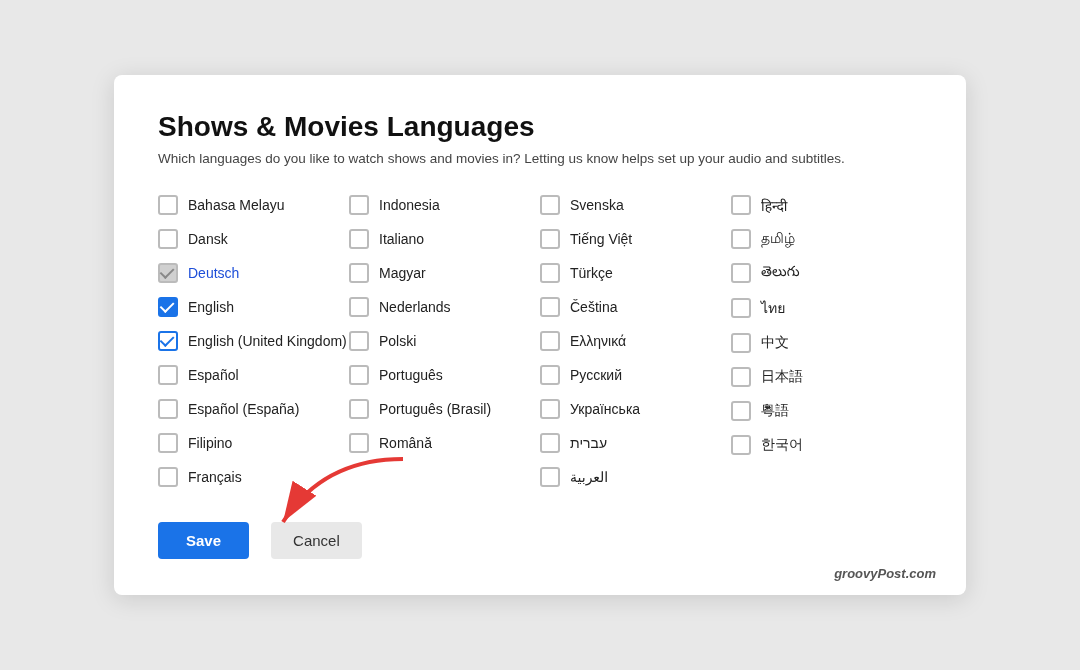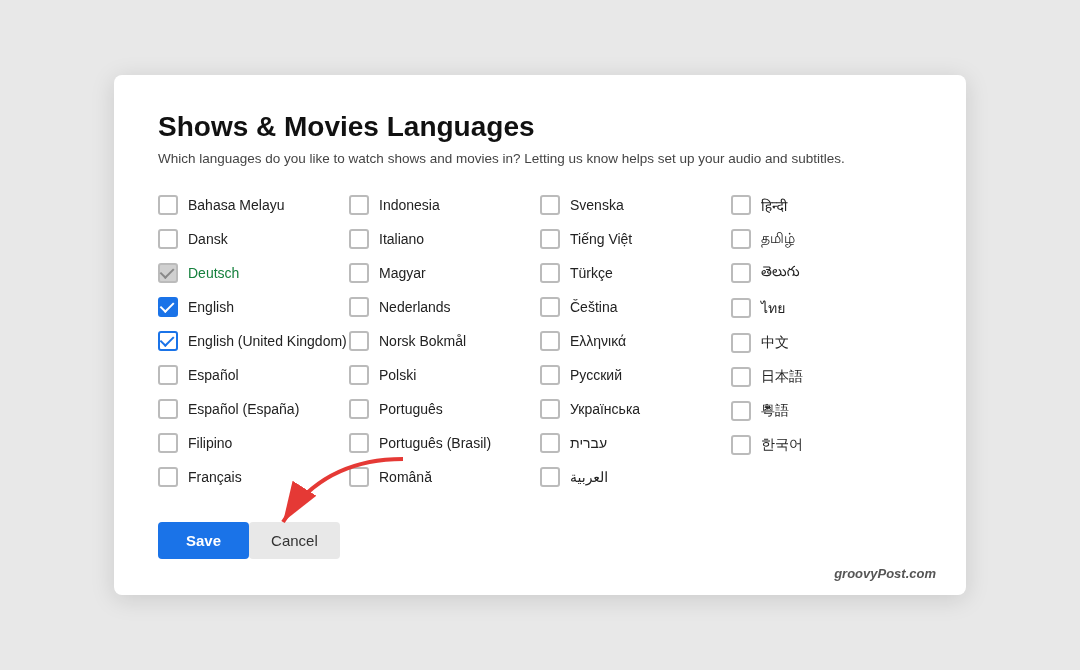--- a/index.html
+++ b/index.html
@@ -48,21 +48,21 @@
       display: flex;
       align-items: center;
       gap: 10px;
       padding: 7px 0;
       font-size: 14px;
       color: #222;
       cursor: pointer;
       user-select: none;
     }
     .lang-item.greyed {
-      color: #15803d;
+      color: #1d4ed8;
     }
     .checkbox {
       width: 20px;
       height: 20px;
       border: 2px solid #bbb;
       border-radius: 3px;
       background: #fff;
       display: flex;
       align-items: center;
       justify-content: center;
@@ -104,21 +104,21 @@
       display: block;
       width: 11px;
       height: 6px;
       border-left: 2.5px solid #1a73e8;
       border-bottom: 2.5px solid #1a73e8;
       transform: rotate(-45deg) translateY(-2px);
     }
     .footer {
       display: flex;
       align-items: flex-start;
-      gap: 0;
+      gap: 22px;
       position: relative;
     }
     .btn-save {
       background: #1a73e8;
       color: #fff;
       border: none;
       border-radius: 4px;
       padding: 10px 28px;
       font-size: 15px;
       font-weight: 600;
@@ -216,24 +216,20 @@
           <div class="checkbox"></div>
           <span>Italiano</span>
         </div>
         <div class="lang-item">
           <div class="checkbox"></div>
           <span>Magyar</span>
         </div>
         <div class="lang-item">
           <div class="checkbox"></div>
           <span>Nederlands</span>
-        </div>
-        <div class="lang-item">
-          <div class="checkbox"></div>
-          <span>Norsk Bokmål</span>
         </div>
         <div class="lang-item">
           <div class="checkbox"></div>
           <span>Polski</span>
         </div>
         <div class="lang-item">
           <div class="checkbox"></div>
           <span>Português</span>
         </div>
         <div class="lang-item">

